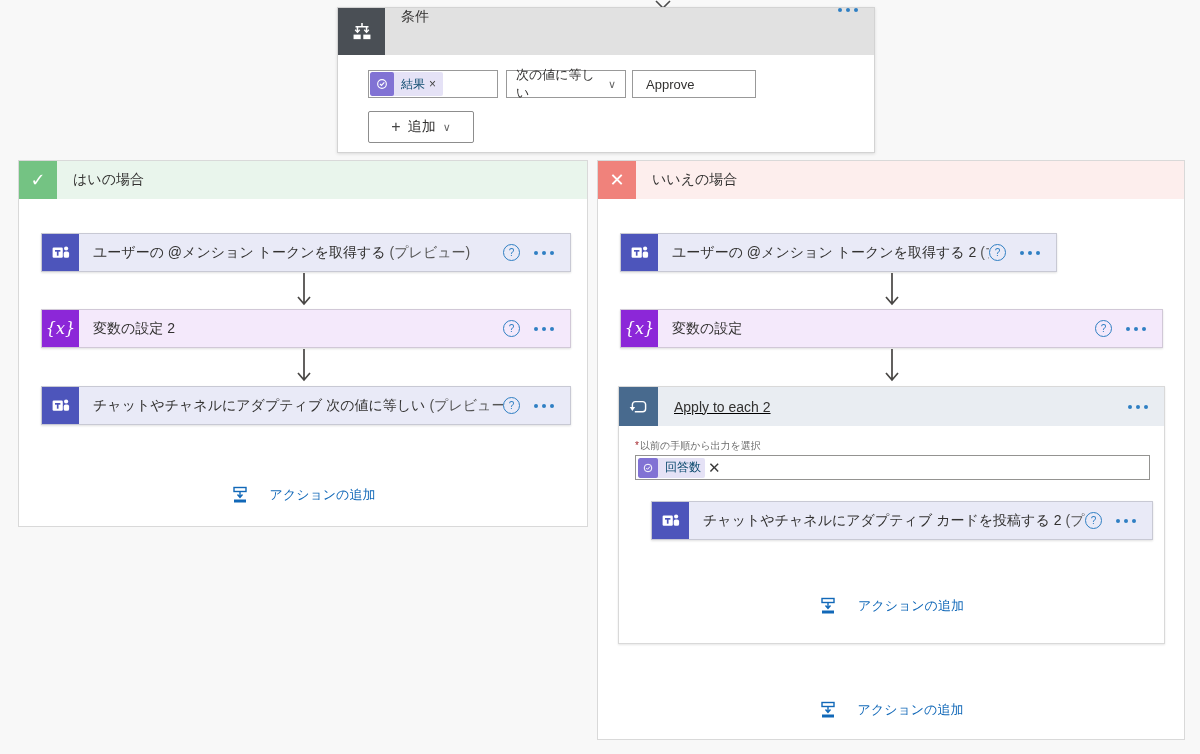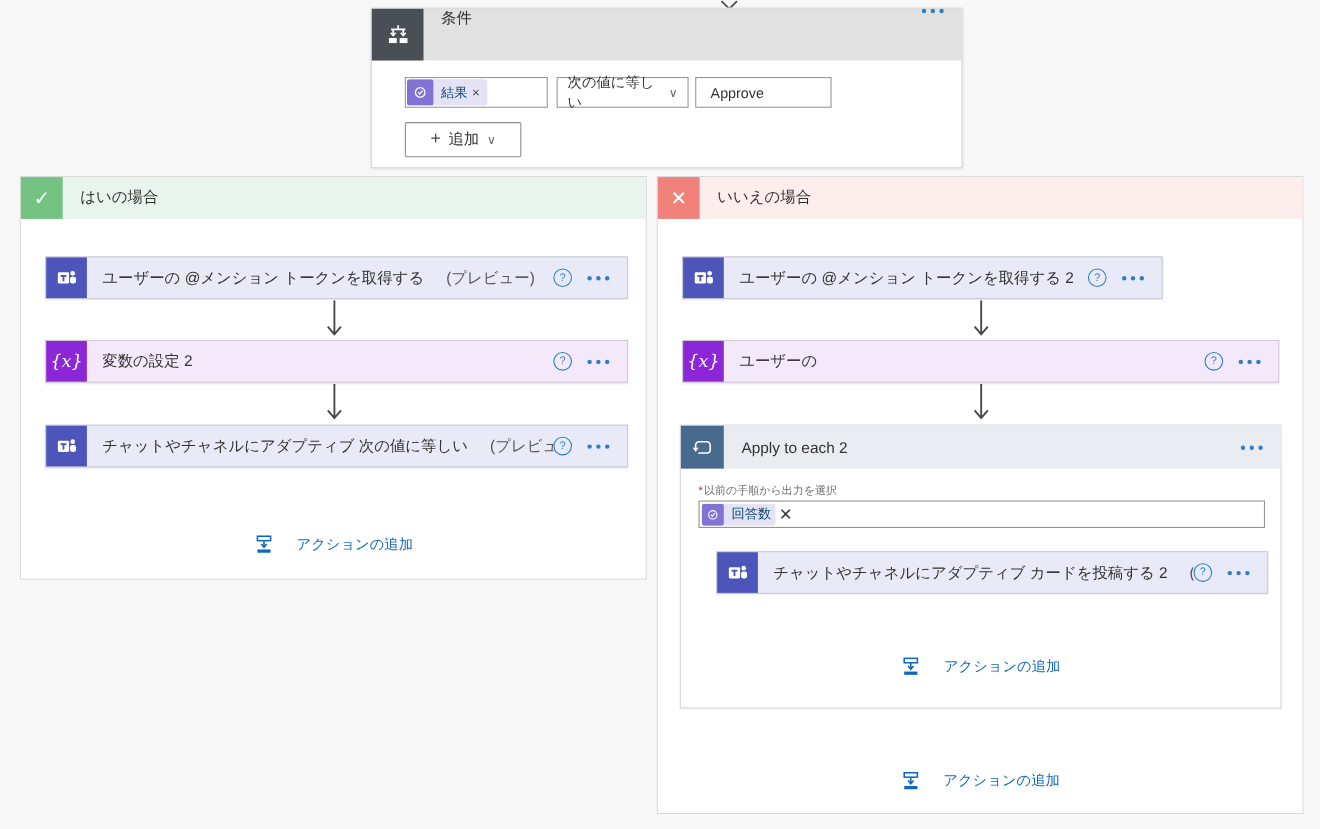--- a/index.html
+++ b/index.html
@@ -6,21 +6,21 @@
   body{font-family:"Liberation Sans","DejaVu Sans",sans-serif;background:#f8f8f8;}
   .canvas{position:relative;width:1200px;height:754px;background:#f8f8f8;overflow:hidden;}
 
   
   .icon-sq{flex:none;display:flex;align-items:center;justify-content:center;color:#fff;}
   .dots{display:flex;gap:4px;margin-left:auto;margin-right:16px;cursor:pointer;}
   .dot{width:4px;height:4px;border-radius:50%;background:#2f7fc3;}
   .help{flex:none;width:15px;height:15px;border:1px solid #2f7fc3;border-radius:50%;
         color:#2f7fc3;font-size:10px;line-height:15px;text-align:center;margin-right:14px;}
   .card-title{font-size:14px;color:#323130;}
-  .badge{color:#555;margin-left:20px;}
+  .badge{color:#555;margin-left:4px;}
   .arrow{position:absolute;}
   .add-link{position:absolute;left:0;right:0;display:flex;justify-content:center;align-items:center;gap:21px;
             color:#1168b8;font-size:13px;cursor:pointer;}
 
   
   .cond-card{position:absolute;left:337px;top:7px;width:538px;height:146px;background:#fff;
              border:1px solid #d3d3d3;box-shadow:0 1px 3px rgba(0,0,0,.12);box-sizing:border-box;}
   .cond-head{display:flex;align-items:flex-start;height:47px;background:#e1e1e1;}
   .cond-head .icon-sq{width:47px;height:47px;background:#4a4f55;}
   .cond-head .card-title{margin-left:16px;}
@@ -55,21 +55,21 @@
   .action-card .icon-sq{width:37px;height:37px;}
   .action-card .card-title{margin-left:14px;flex:1;white-space:nowrap;overflow:hidden;}
   .teams-card{background:#e9eaf7;}
   .teams-bg{background:#4d55bb;}
   .var-card{background:#f4e9fb;}
   .var-bg{background:#8c27d8;font-family:"DejaVu Serif",serif;font-style:italic;font-size:16px;}
 
   
   .apply{position:absolute;left:20px;top:225px;width:547px;height:258px;background:#fff;
          border:1px solid #d9d9d9;box-sizing:border-box;box-shadow:0 1px 2px rgba(0,0,0,.1);}
-  .apply-head{display:flex;align-items:center;height:39px;background:#e9edf2;cursor:pointer;}
+  .apply-head{display:flex;align-items:center;height:39px;background:#e9edf2;cursor:pointer;text-decoration:underline;}
   .apply-head .icon-sq{width:39px;height:39px;background:#486a8e;}
   .apply-head .card-title{margin-left:16px;}
   .apply-label{position:absolute;left:16px;top:52px;font-size:10px;color:#6b6b6b;}
   .req{color:#a4262c;margin-right:1px;}
   .apply-input{position:absolute;left:16px;top:68px;width:515px;height:25px;border:1px solid #949391;
                background:#fff;box-sizing:border-box;display:flex;align-items:center;padding-left:2px;}
   .big-x{font-size:15px;color:#3a3a3a;margin-left:3px;cursor:pointer;}
 </style>
 </head>
 <body>
@@ -224,21 +224,21 @@
           <span class="dot"></span>
         </div>
     </div>
 
     <svg class="arrow" style="left:286px;top:112px" width="16" height="37">
       <path d="M8 0 V30 M2 24 L8 31 L14 24" stroke="#484644" stroke-width="1.7" fill="none"></path>
     </svg>
 
     <div class="action-card var-card" style="left:22px;top:148px;width:543px;">
       <div class="icon-sq var-bg">{x}</div>
-      <span class="card-title"><span>ユーザーの</span><span class="badge"></span></span>
+      <span class="card-title"><span>変数の設定</span><span class="badge"></span></span>
       <span class="help">?</span>
       <div class="dots" style="margin-left:0">
           <span class="dot"></span>
           <span class="dot"></span>
           <span class="dot"></span>
         </div>
     </div>
 
     <svg class="arrow" style="left:286px;top:188px" width="16" height="37">
       <path d="M8 0 V30 M2 24 L8 31 L14 24" stroke="#484644" stroke-width="1.7" fill="none"></path>

